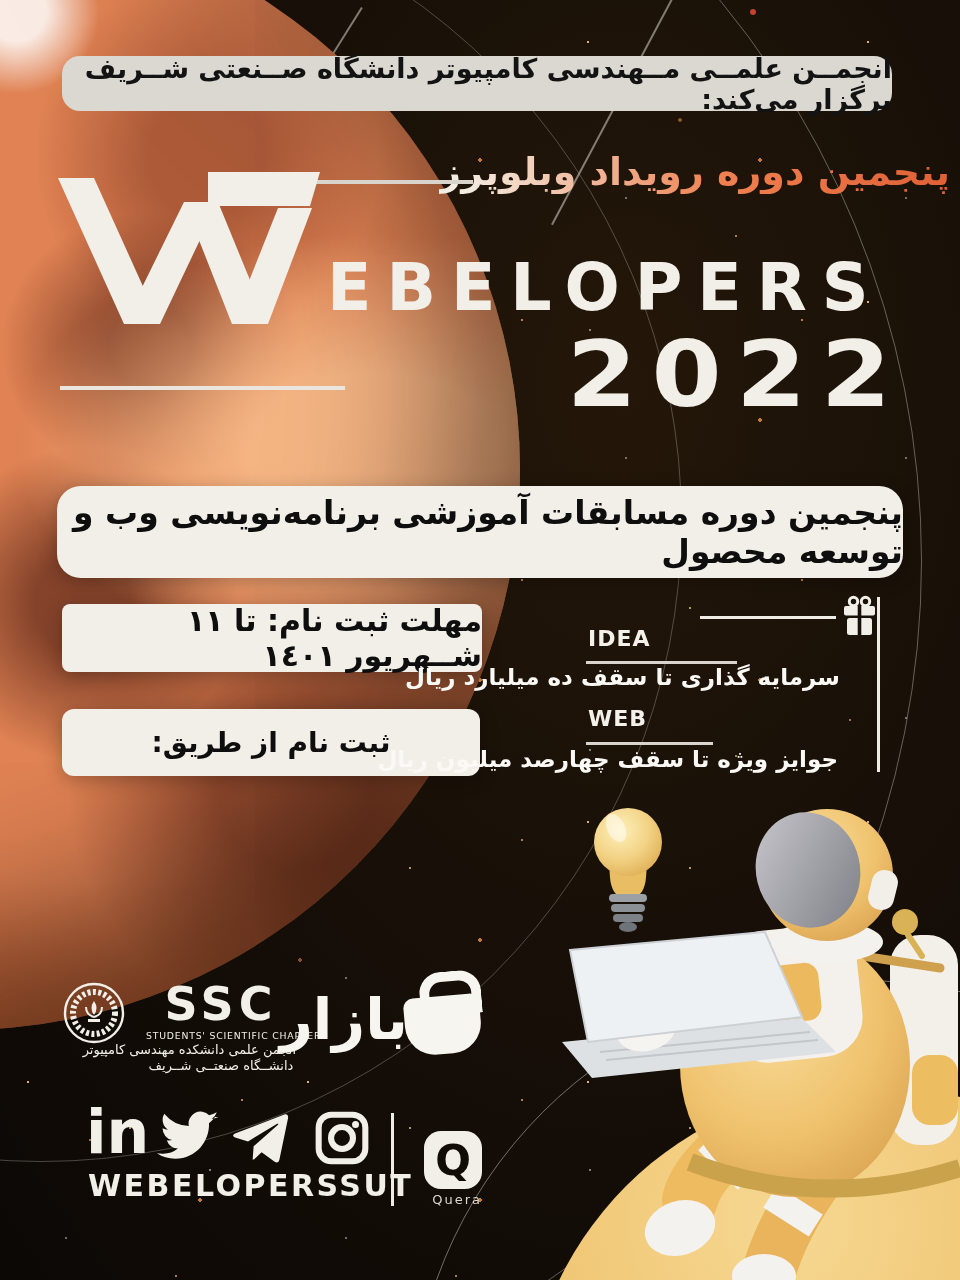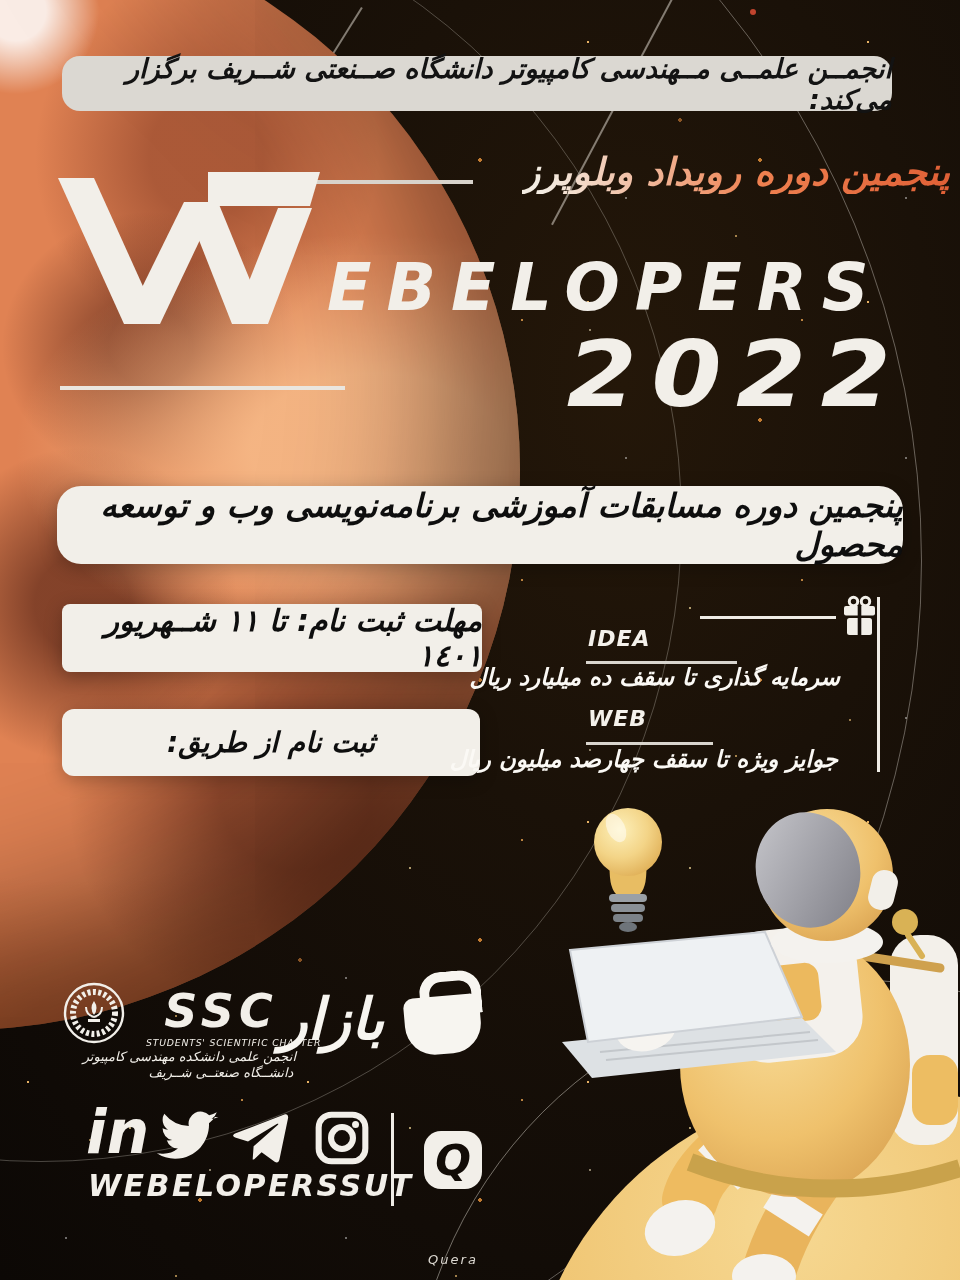--- a/index.html
+++ b/index.html
@@ -1,19 +1,19 @@
 <!DOCTYPE html>
 <html><head>
 <meta charset="utf-8">
 <style>
   html,body{margin:0;padding:0;background:#000;}
   .poster{
     position:relative;width:960px;height:1280px;overflow:hidden;
     background:radial-gradient(ellipse at 65% 30%, #241709 0%, #1a1108 35%, #120c07 70%, #0c0805 100%);
-    font-family:"DejaVu Sans", sans-serif;font-style:italic;-webkit-font-smoothing:antialiased;
+    font-family:"DejaVu Sans", sans-serif;-webkit-font-smoothing:antialiased;
   }
   .abs{position:absolute;}
   
   .stars{left:0;top:0;width:960px;height:1280px;
     background-image:
       radial-gradient(circle 1.2px at 28px 42px, rgba(255,196,110,.9) 99%, transparent),
       radial-gradient(circle 1px at 130px 88px, rgba(255,228,160,.65) 99%, transparent),
       radial-gradient(circle 1.6px at 200px 160px, rgba(236,150,60,.8) 99%, transparent),
       radial-gradient(circle 1px at 66px 198px, rgba(255,255,255,.4) 99%, transparent),
       radial-gradient(circle 1px at 176px 236px, rgba(255,205,120,.6) 99%, transparent),
@@ -54,53 +54,53 @@
   }
   .subdash{left:315px;top:180px;width:158px;height:4px;background:#d8d3cb;}
   .wmark{left:58px;top:172px;}
   .logorest{left:327px;top:250px;font-size:65px;font-weight:bold;color:#f2efe9;letter-spacing:15px;white-space:nowrap;}
   .logoyear{right:55px;top:322px;font-size:90px;font-weight:bold;color:#f2efe9;letter-spacing:13px;
     transform:scaleX(1.12);transform-origin:right center;white-space:nowrap;}
   .logoline{left:60px;top:386px;width:285px;height:4px;background:#eae6df;}
   
   .box{background:#f2efe9;color:#0e0e0e;display:flex;align-items:center;justify-content:center;
     font-weight:bold;direction:rtl;box-shadow:0 4px 18px rgba(0,0,0,.25);}
-  .box1{left:57px;top:486px;width:846px;height:78px;border-radius:24px;font-size:33px;}
+  .box1{left:57px;top:486px;width:846px;height:92px;border-radius:24px;font-size:33px;}
   .box2{left:62px;top:604px;width:420px;height:68px;border-radius:8px;font-size:30px;}
   .box3{left:62px;top:709px;width:418px;height:67px;border-radius:12px;font-size:28px;gap:12px;}
   .box3 .url{direction:ltr;font-size:26px;letter-spacing:-0.5px;}
   
   .vline{left:877px;top:597px;width:3px;height:175px;background:#efece6;}
   .hline-gift{left:700px;top:616px;width:136px;height:3px;background:#efece6;}
   .prize-title{color:#f4f1eb;font-weight:bold;font-size:22px;letter-spacing:1px;}
   .idea-title{left:588px;top:626px;}
   .web-title{left:588px;top:706px;}
   .u-idea{left:586px;top:661px;width:151px;height:2.5px;background:#d9d5ce;}
   .u-web{left:586px;top:742px;width:127px;height:2.5px;background:#d9d5ce;}
   .prize-desc{color:#fbf9f5;font-weight:bold;font-size:23px;direction:rtl;white-space:nowrap;text-align:right;}
   .idea-desc{right:120px;top:664px;}
   .web-desc{right:122px;top:746px;}
   
   .ssc{left:146px;top:981px;width:150px;text-align:center;color:#f2efe9;}
-  .ssc .name{font-size:46px;font-weight:bold;letter-spacing:5px;line-height:1;margin-top:7px;}
+  .ssc .name{font-size:46px;font-weight:bold;letter-spacing:5px;line-height:1;}
   .ssc .tag{font-size:9.3px;letter-spacing:.8px;margin-top:3px;white-space:nowrap;}
   .ssc .fa{font-size:13px;direction:rtl;margin-top:1px;white-space:nowrap;}
   .bazaar-txt{left:280px;top:986px;font-size:57px;font-weight:bold;color:#f7f5f0;direction:rtl;}
   .bag{left:404px;top:972px;width:76px;height:84px;transform:rotate(-5deg);}
   .bag .handle{position:absolute;left:17px;top:0;width:42px;height:34px;border:10px solid #f7f5f0;
     border-bottom:none;border-radius:22px 22px 0 0;}
   .bag .body{position:absolute;left:0;top:24px;width:76px;height:58px;background:#f7f5f0;
     border-radius:10px 10px 30px 30px;}
   
   .lnk{left:86px;top:1102px;font-size:60px;font-weight:bold;color:#f2efe9;line-height:1;}
   .handle{left:88px;top:1168px;font-size:30px;font-weight:bold;color:#f2efe9;letter-spacing:2.5px;white-space:nowrap;}
   .fdiv{left:391px;top:1113px;width:3px;height:93px;background:#efece6;}
   .quera-badge{left:424px;top:1131px;width:58px;height:58px;background:#f2efe9;border-radius:17px;
     display:flex;align-items:center;justify-content:center;font-size:42px;font-weight:bold;color:#120c07;}
-  .quera-name{left:424px;top:1252px;width:58px;text-align:center;font-size:13px;color:#dcd8d1;letter-spacing:2px;}
+  .quera-name{left:424px;top:1192px;width:58px;text-align:right;font-size:13px;color:#dcd8d1;letter-spacing:2px;}
   svg{display:block;}
 </style>
 </head>
 <body>
 
 <div class="poster">
 
   <div class="abs stars"></div>
   <div class="abs stars2"></div>
 

